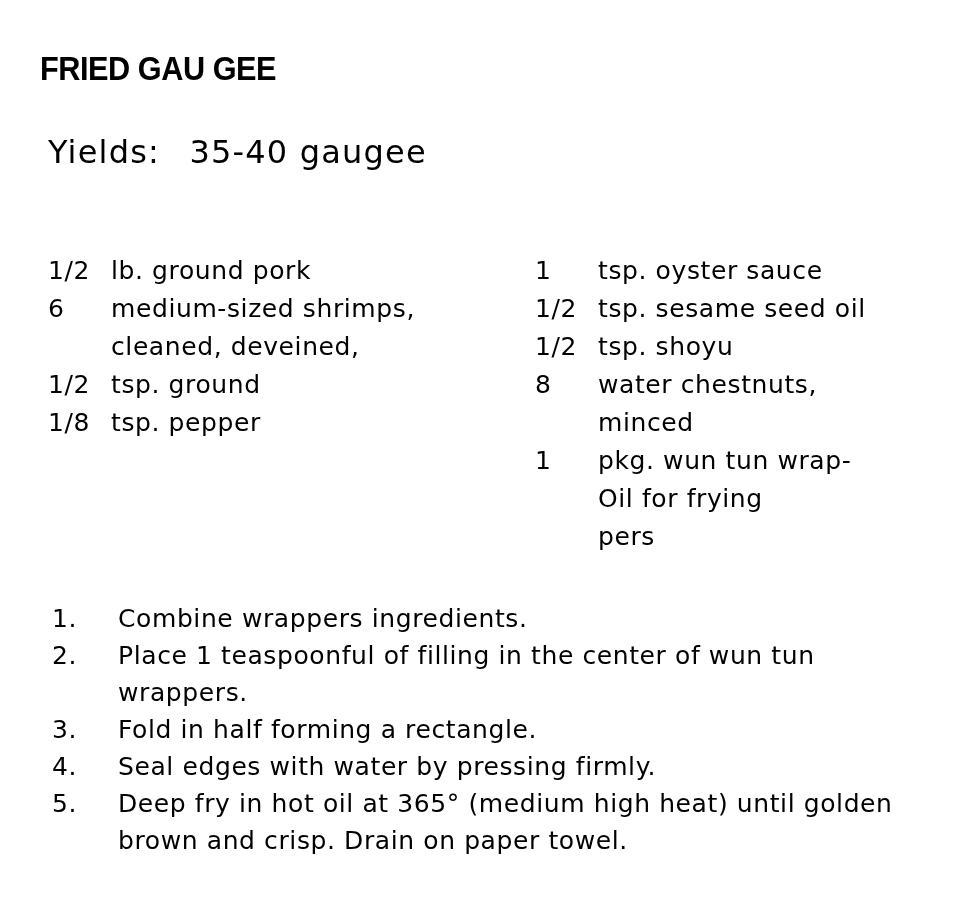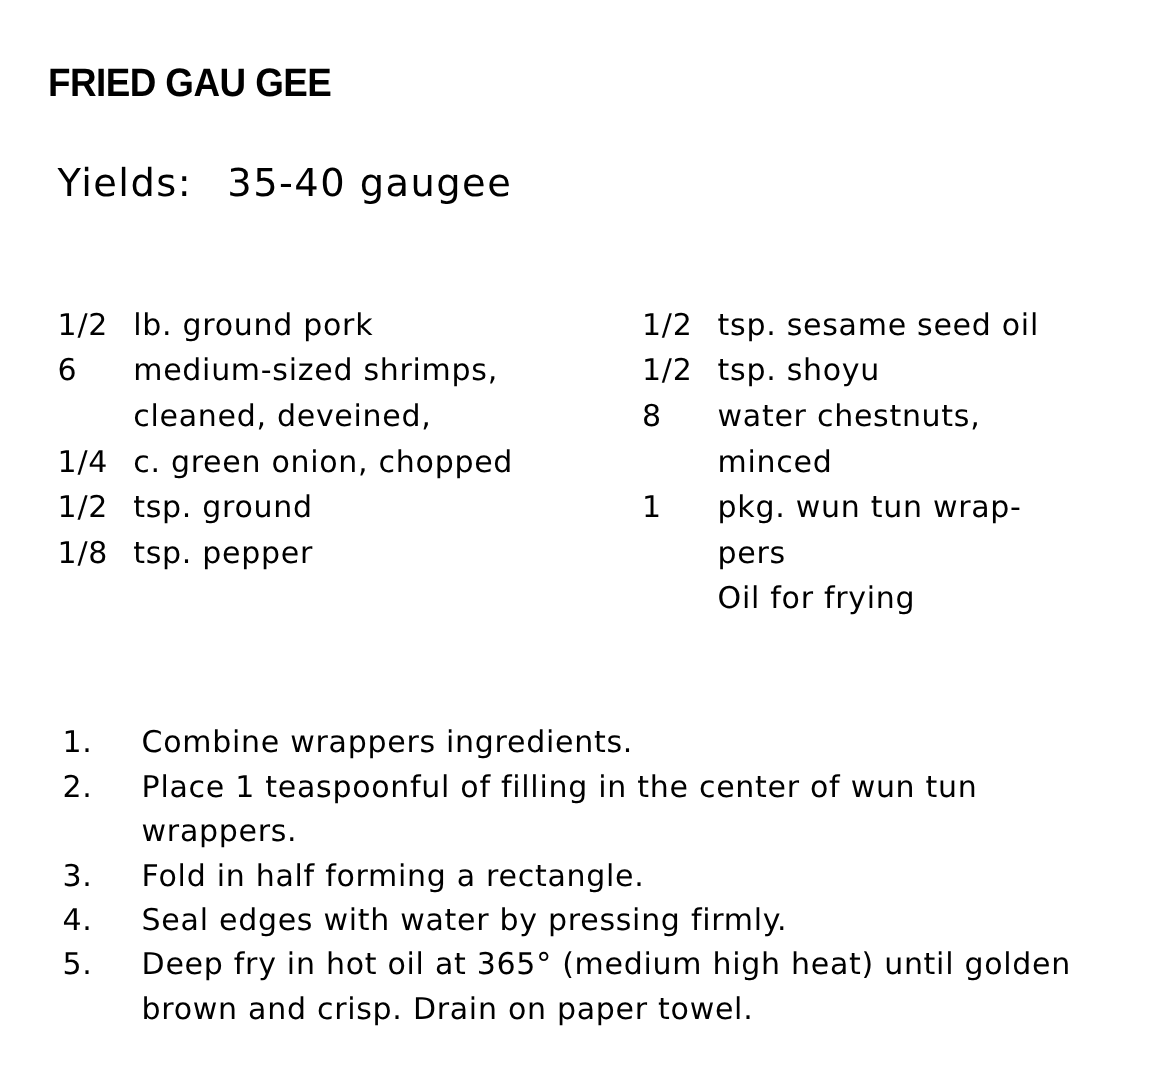--- a/index.html
+++ b/index.html
@@ -115,51 +115,51 @@
       <div class="ing-line">
         <span class="qty">1/2</span><span class="txt">lb. ground pork</span>
       </div>
       <div class="ing-line">
         <span class="qty">6</span><span class="txt">medium-sized shrimps,</span>
       </div>
       <div class="ing-line cont">
         <span class="qty"></span><span class="txt">cleaned, deveined,</span>
       </div>
       <div class="ing-line">
-        <span class="qty">1/4</span><span class="txt">c. green onion, chopped</span>
-      </div>
-      <div class="ing-line">
         <span class="qty">1/2</span><span class="txt">tsp. ground</span>
       </div>
       <div class="ing-line">
         <span class="qty">1/8</span><span class="txt">tsp. pepper</span>
       </div>
     </div>
 
     <div class="ing-col right">
+      <div class="ing-line">
+        <span class="qty">1</span><span class="txt">tsp. oyster sauce</span>
+      </div>
       <div class="ing-line">
         <span class="qty">1/2</span><span class="txt">tsp. sesame seed oil</span>
       </div>
       <div class="ing-line">
         <span class="qty">1/2</span><span class="txt">tsp. shoyu</span>
       </div>
       <div class="ing-line">
         <span class="qty">8</span><span class="txt">water chestnuts,</span>
       </div>
       <div class="ing-line cont">
         <span class="qty"></span><span class="txt">minced</span>
       </div>
       <div class="ing-line">
         <span class="qty">1</span><span class="txt">pkg. wun tun wrap-</span>
       </div>
       <div class="ing-line cont">
-        <span class="qty"></span><span class="txt">pers</span>
+        <span class="qty"></span><span class="txt">Oil for frying</span>
       </div>
       <div class="ing-line cont">
-        <span class="qty"></span><span class="txt">Oil for frying</span>
+        <span class="qty"></span><span class="txt">pers</span>
       </div>
     </div>
 
   </div>
 
   <div class="steps">
     <div class="step">
       <span class="step-num">1.</span>
       <span class="step-text">Combine wrappers ingredients.</span>
     </div>

